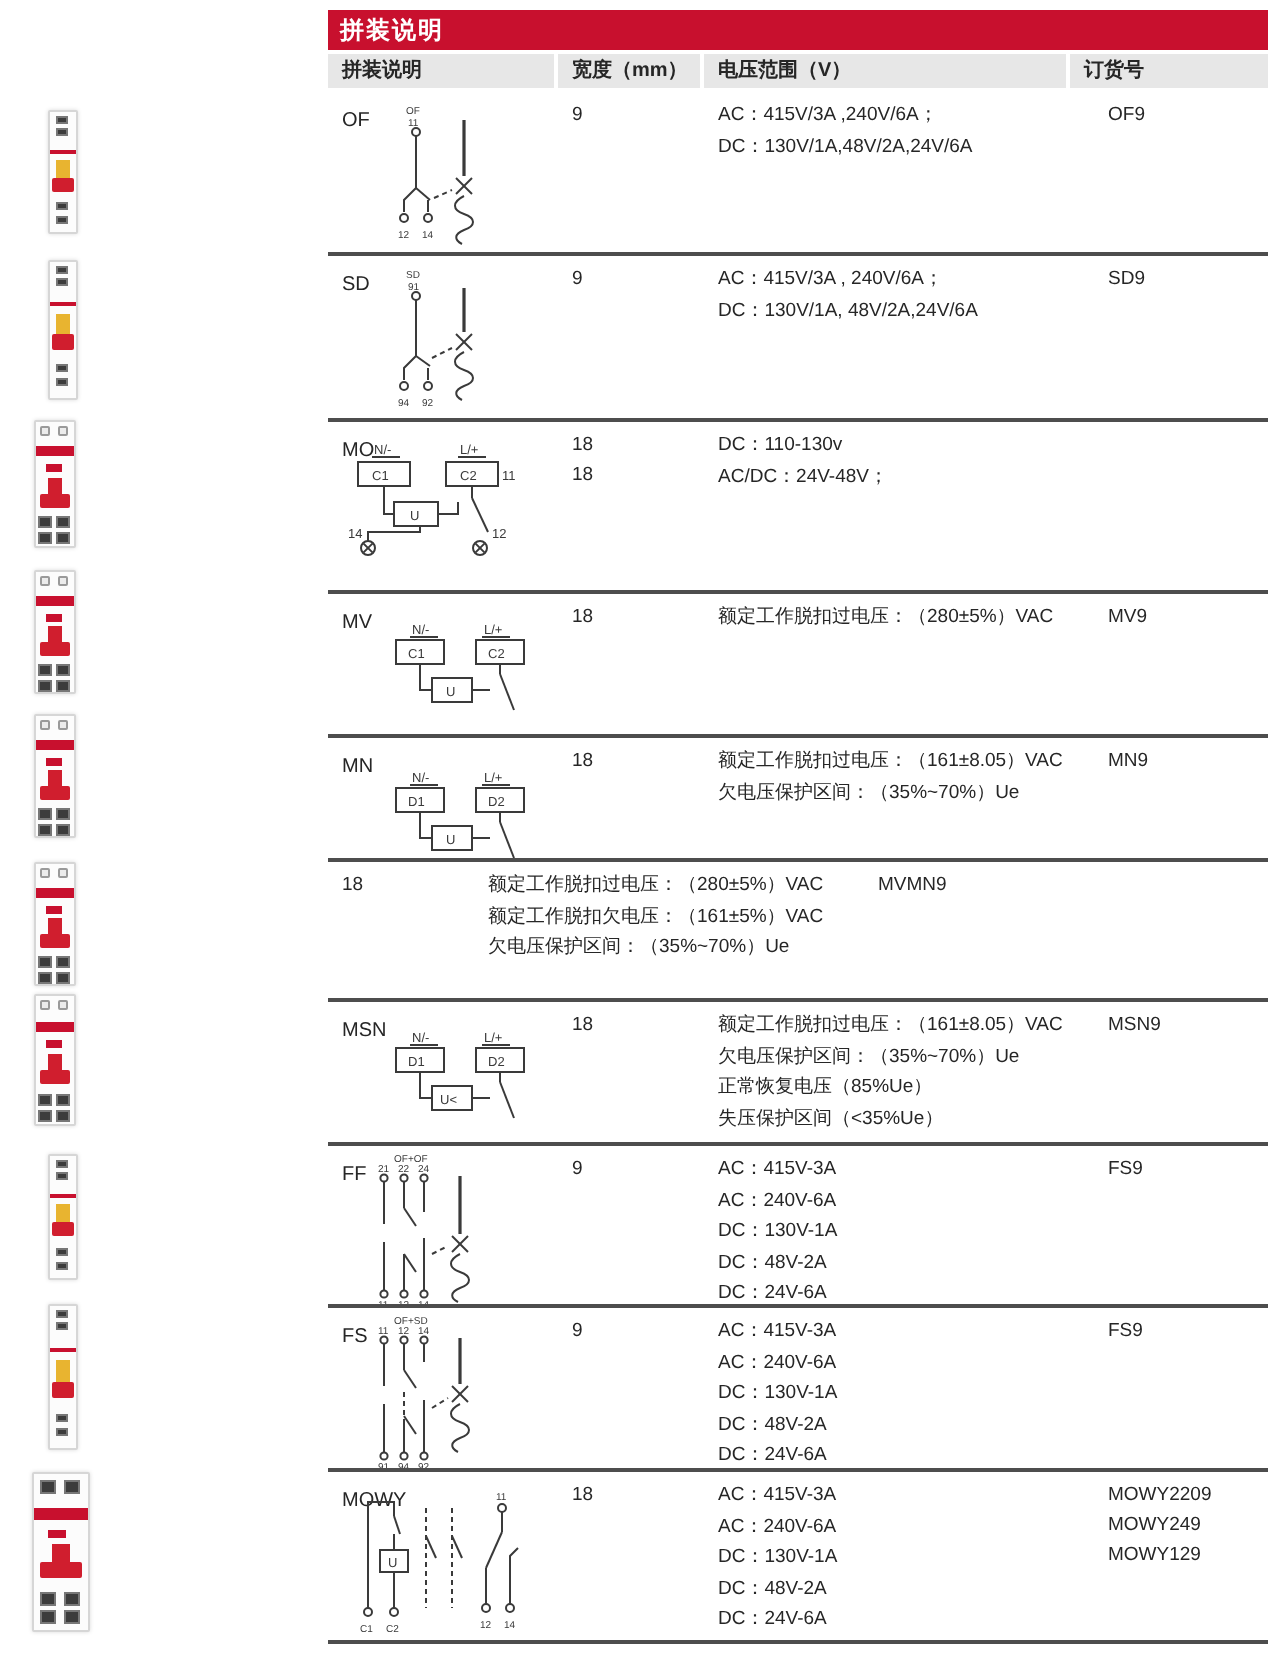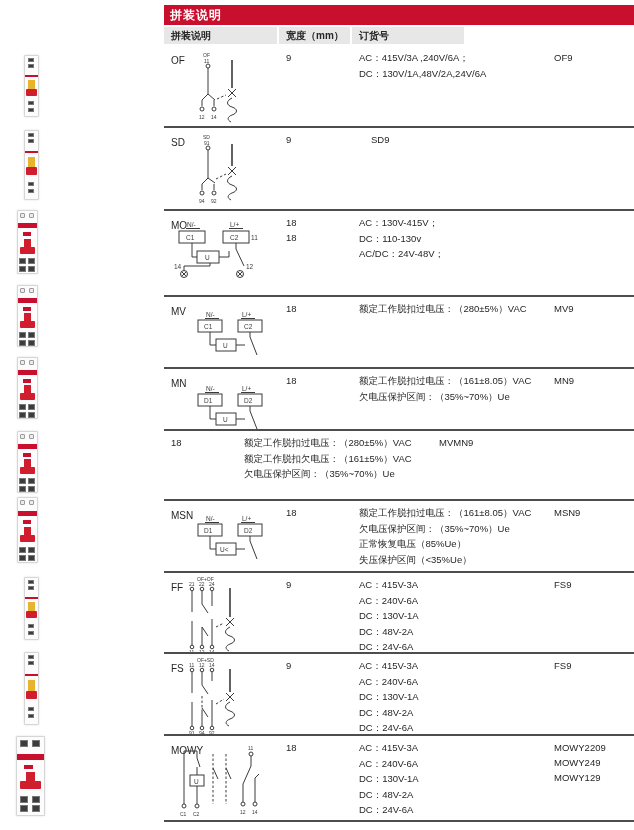--- a/index.html
+++ b/index.html
@@ -174,20 +174,21 @@
     <div class="sq" style="left:16px;top:60px;width:8px;height:7px"></div>
     <div class="sq" style="left:4px;top:69px;width:8px;height:7px"></div>
     <div class="sq" style="left:16px;top:69px;width:8px;height:7px"></div>
   </div>
 
   <div id="main">
     <div class="titlebar">拼装说明</div>
     <div class="thead">
       <div class="th h1">拼装说明</div>
       <div class="th h2">宽度（mm）</div>
+      <div class="th h3">电压范围（V）</div>
       <div class="th h4">订货号</div>
     </div>
 
     <div class="tbody">
 
       <div class="row" style="height:80px">
         <div class="c-name">
           <span class="pname">OF</span>
           <svg class="dg" style="left:14px;top:4px" width="80" height="74" viewBox="0 0 80 74">
             <text x="25" y="7" class="tiny">OF</text>
@@ -238,20 +239,24 @@
             <line class="thick" x1="54" y1="12" x2="54" y2="34"></line>
             <line x1="50" y1="35" x2="58" y2="43"></line>
               <line x1="58" y1="35" x2="50" y2="43"></line>
             <line class="dash" x1="38" y1="47" x2="48" y2="42"></line>
             <path d="M54,44 c-6,3 -6,7 0,9 c6,2 6,6 0,8 c-5,2 -5,5 -1,7"></path>
           </svg>
         </div>
         <div class="c-width">
             <div>9</div>
           </div>
+        <div class="c-volt">
+          <div>AC：415V/3A , 240V/6A；</div>
+          <div>DC：130V/1A, 48V/2A,24V/6A</div>
+        </div>
         <div class="c-order">
             <div>SD9</div>
           </div>
       </div>
 
       <div class="row" style="height:86px">
         <div class="c-name">
           <span class="pname">MO</span>
           <svg class="dg" style="left:6px;top:8px" width="106" height="64" viewBox="0 0 106 64">
             <text x="17" y="8">N/-</text>
@@ -278,21 +283,20 @@
             <line x1="11.8" y1="52.8" x2="16.2" y2="57.2"></line>
               <line x1="16.2" y1="52.8" x2="11.8" y2="57.2"></line>
             <polyline points="14,51.5 14,47 40,47 40,44"></polyline>
           </svg>
         </div>
         <div class="c-width">
           <div>18</div>
           <div>18</div>
         </div>
         <div class="c-volt">
-          <div>AC：130V-415V；</div>
           <div>DC：110-130v</div>
           <div>AC/DC：24V-48V；</div>
         </div>
       </div>
 
       <div class="row" style="height:72px">
         <div class="c-name">
           <span class="pname">MV</span>
           <svg class="dg" style="left:28px;top:12px" width="86" height="50" viewBox="0 0 86 50">
             <text x="14" y="8">N/-</text>

